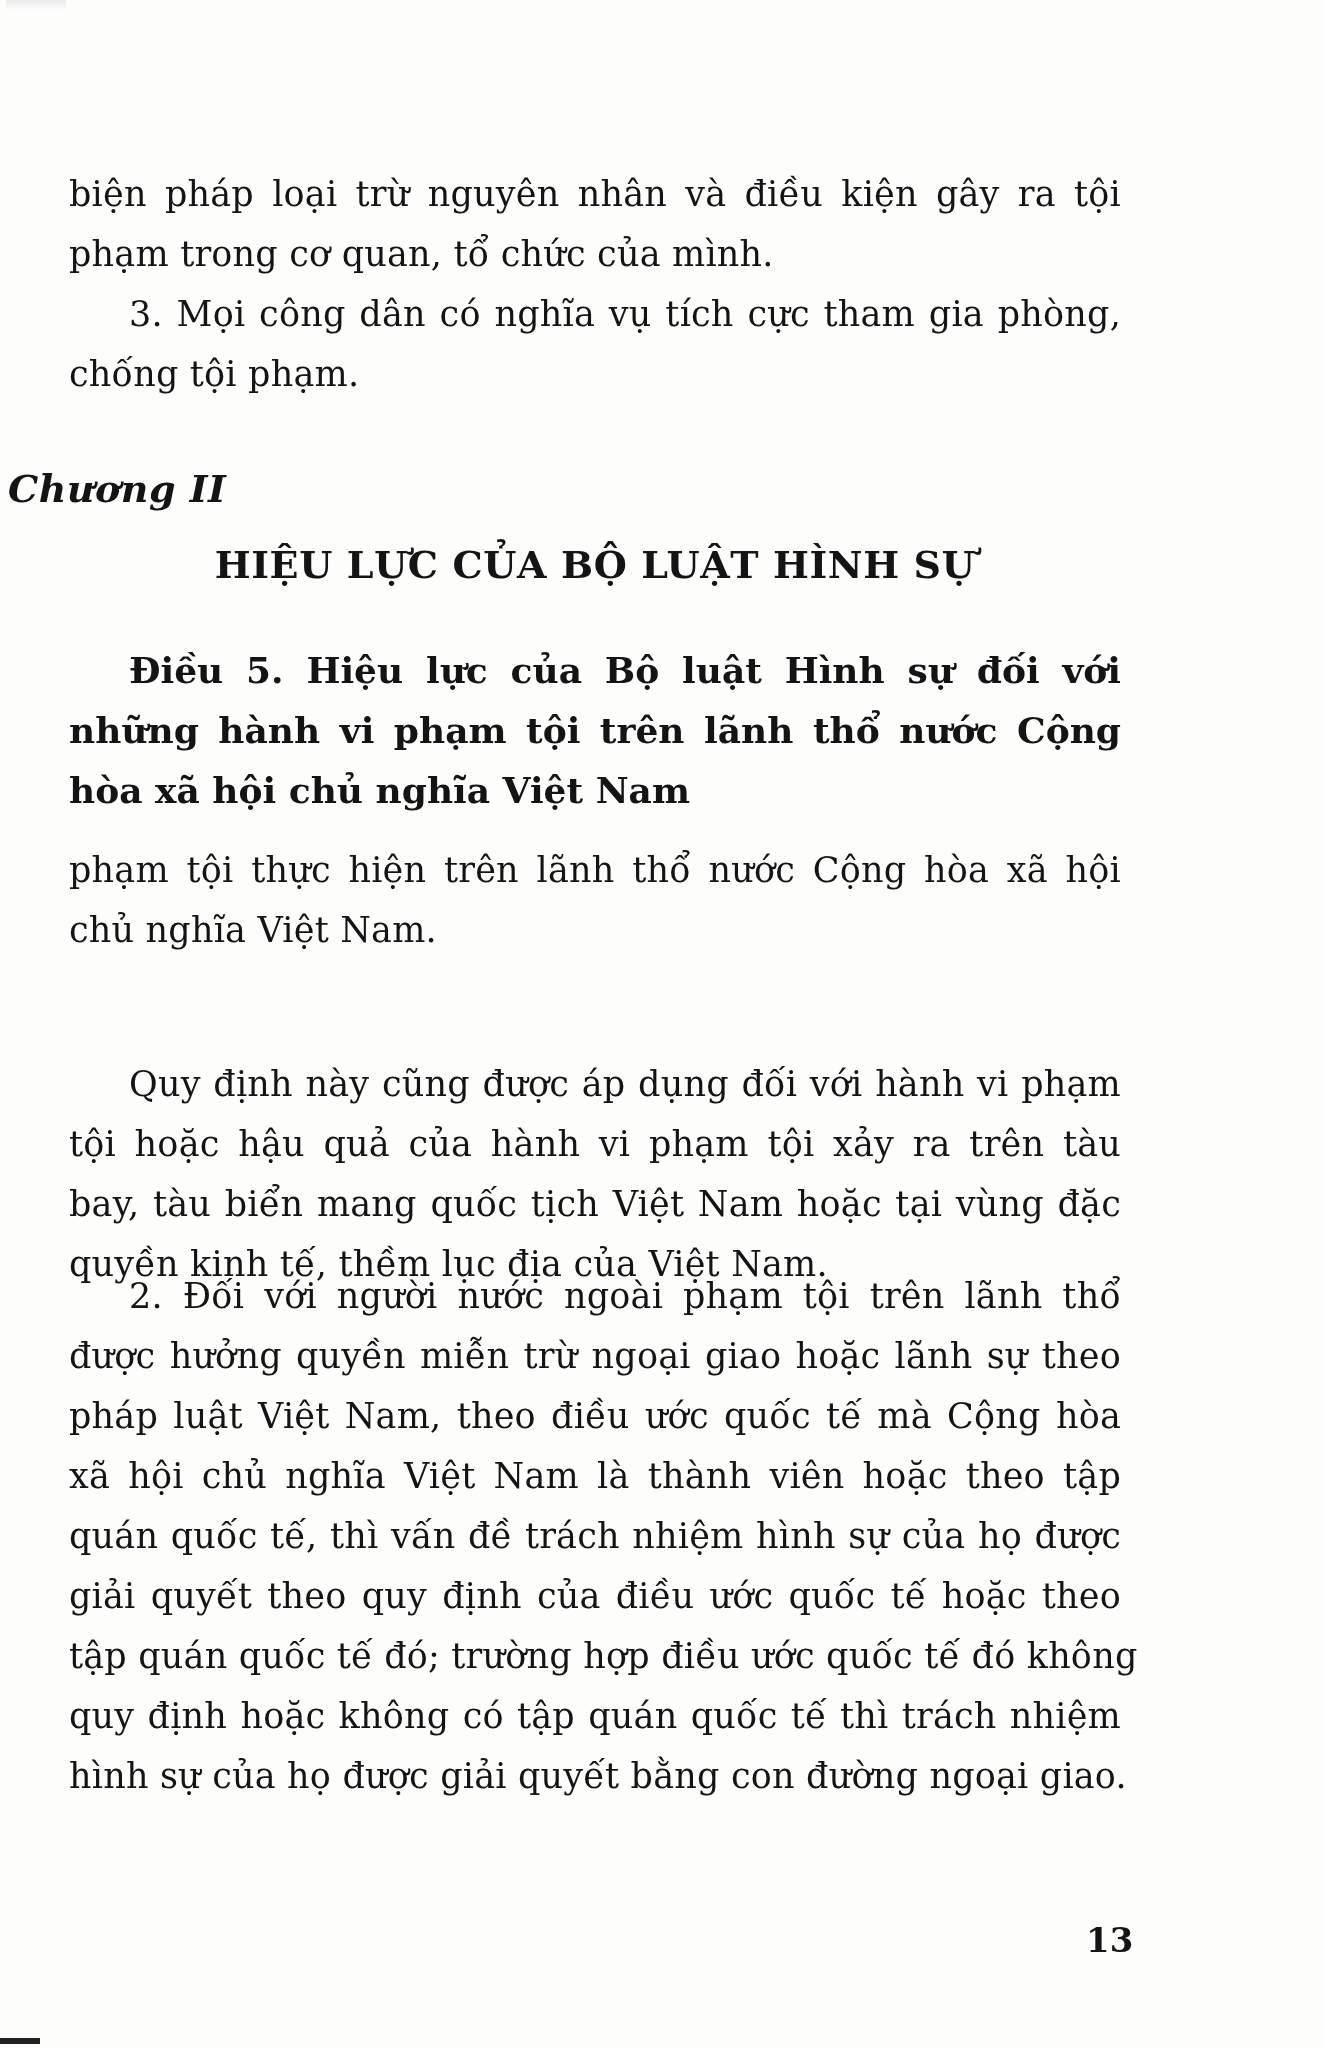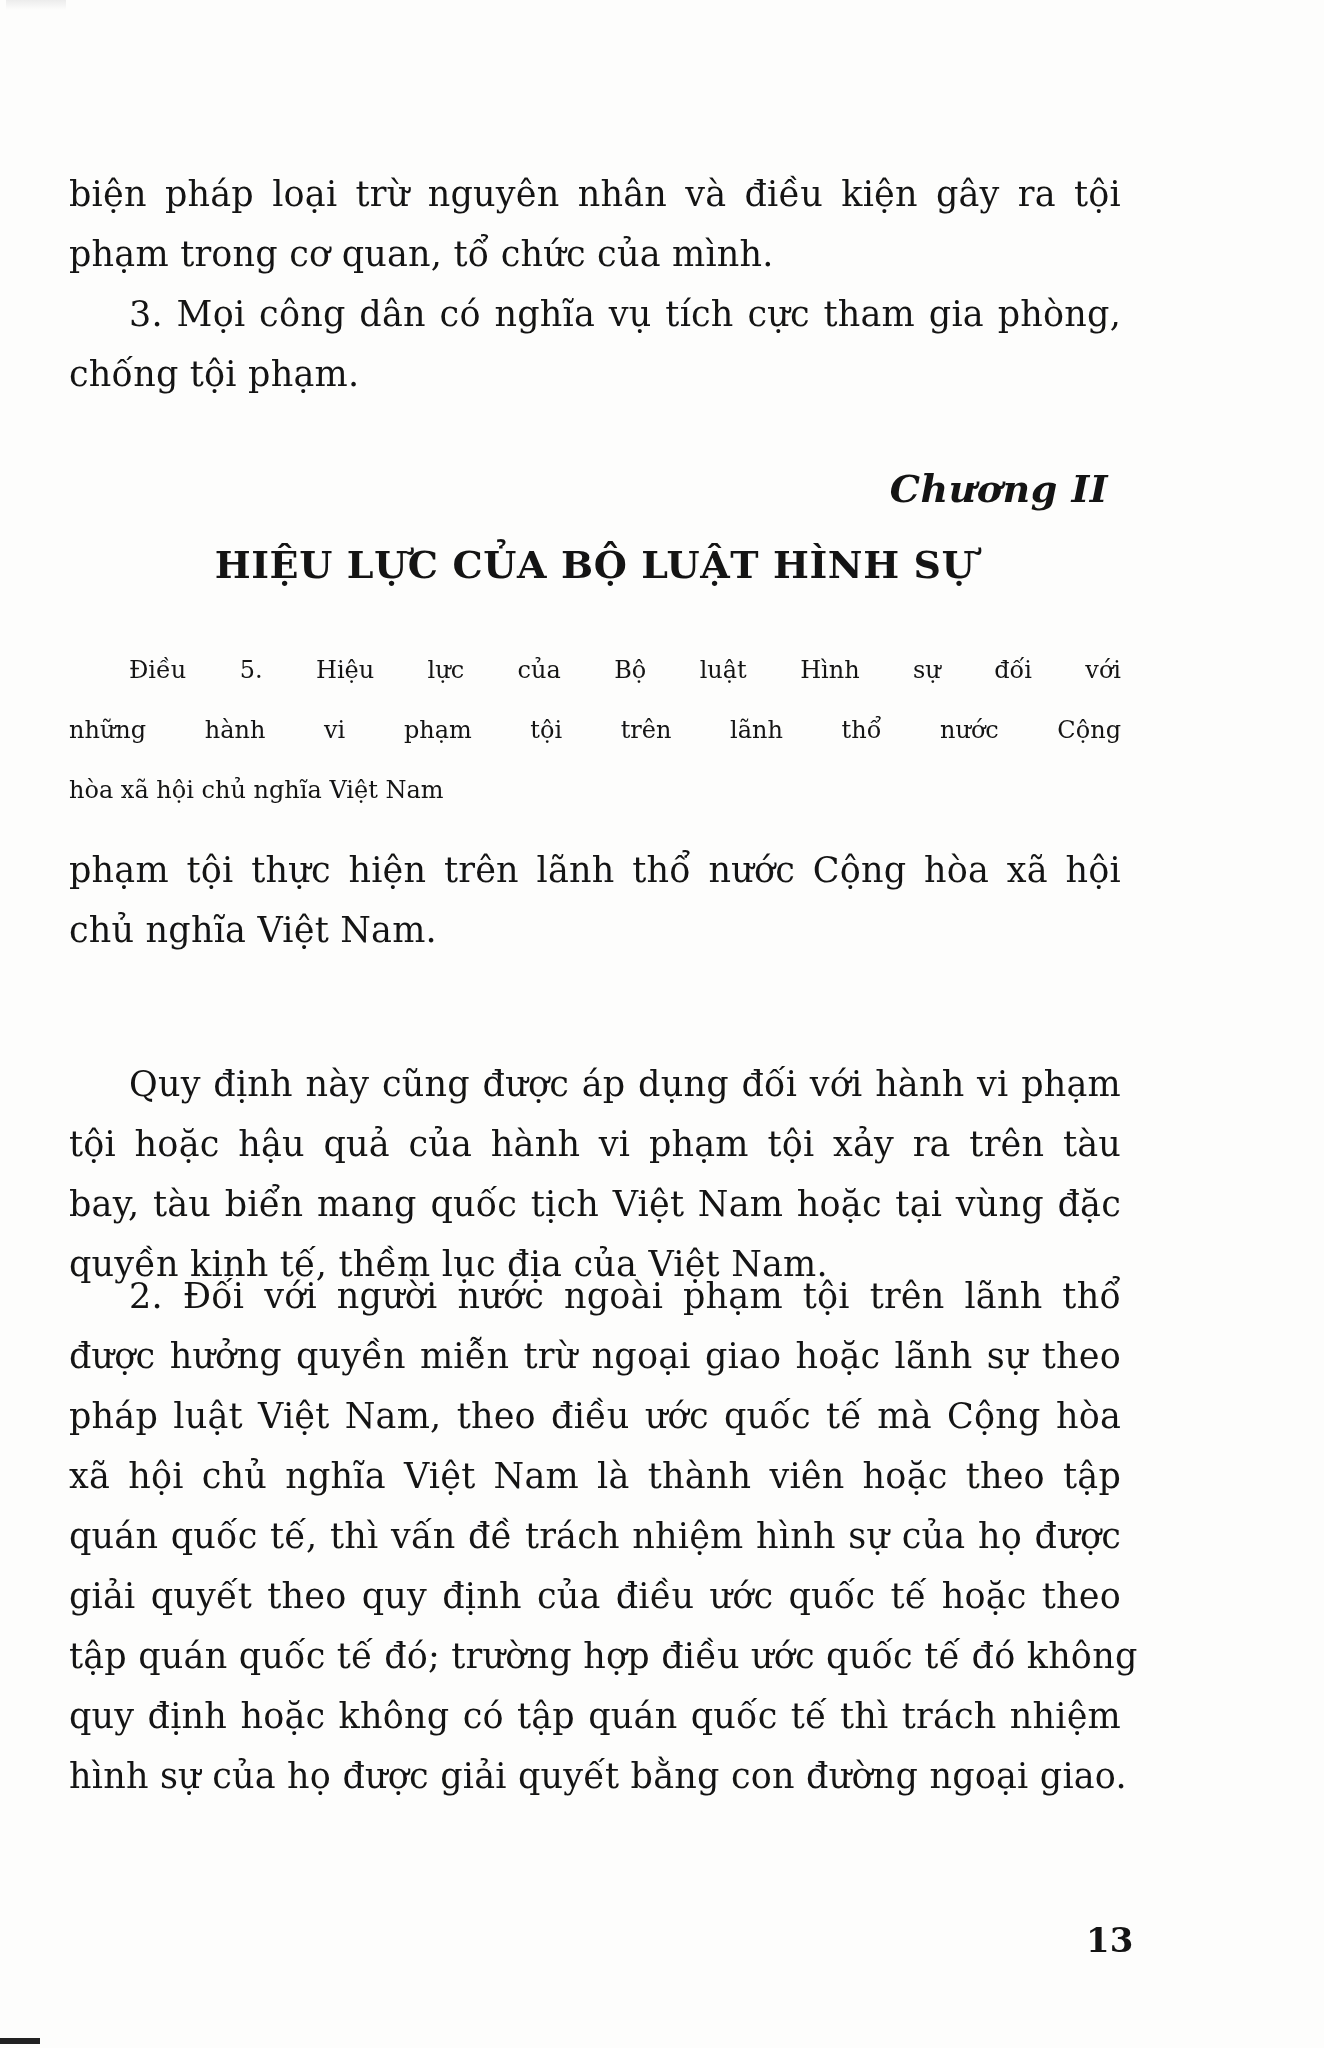--- a/index.html
+++ b/index.html
@@ -22,32 +22,32 @@
     }
     .line {
       display: block; white-space: nowrap;
       text-align: justify; text-align-last: justify;
       height: 60px;
     }
     .line.last { text-align-last: left; }
     .indent { padding-left: 60px; }
     .chapter-label {
       position: absolute; left: 0; width: 1108px; top: 466px;
-      text-align: right; font-style: italic; font-weight: bold;
+      text-align: left; font-style: italic; font-weight: bold;
       font-size: 38px; letter-spacing: 0.5px;
-      padding-left: 0;
+      padding-left: 8px;
     }
     .chapter-title {
       position: absolute; left: 69px; width: 1052px; top: 542px;
       text-align: center; font-weight: bold; font-size: 38px;
       letter-spacing: 0.6px;
     }
     .article-heading {
       position: absolute; left: 69px; width: 1052px; top: 640px;
-      font-weight: normal; font-size: 24px; line-height: 60px;
+      font-weight: bold; font-size: 36px; line-height: 60px;
     }
     .article-heading .line { height: 60px; }
     .page-number {
       position: absolute; left: 1086px; top: 1920px;
       font-size: 34px; font-weight: bold;
     }
     .bottom-smudge {
       position: absolute; left: 0; top: 2038px; width: 40px; height: 6px;
       background: #222;
     }

